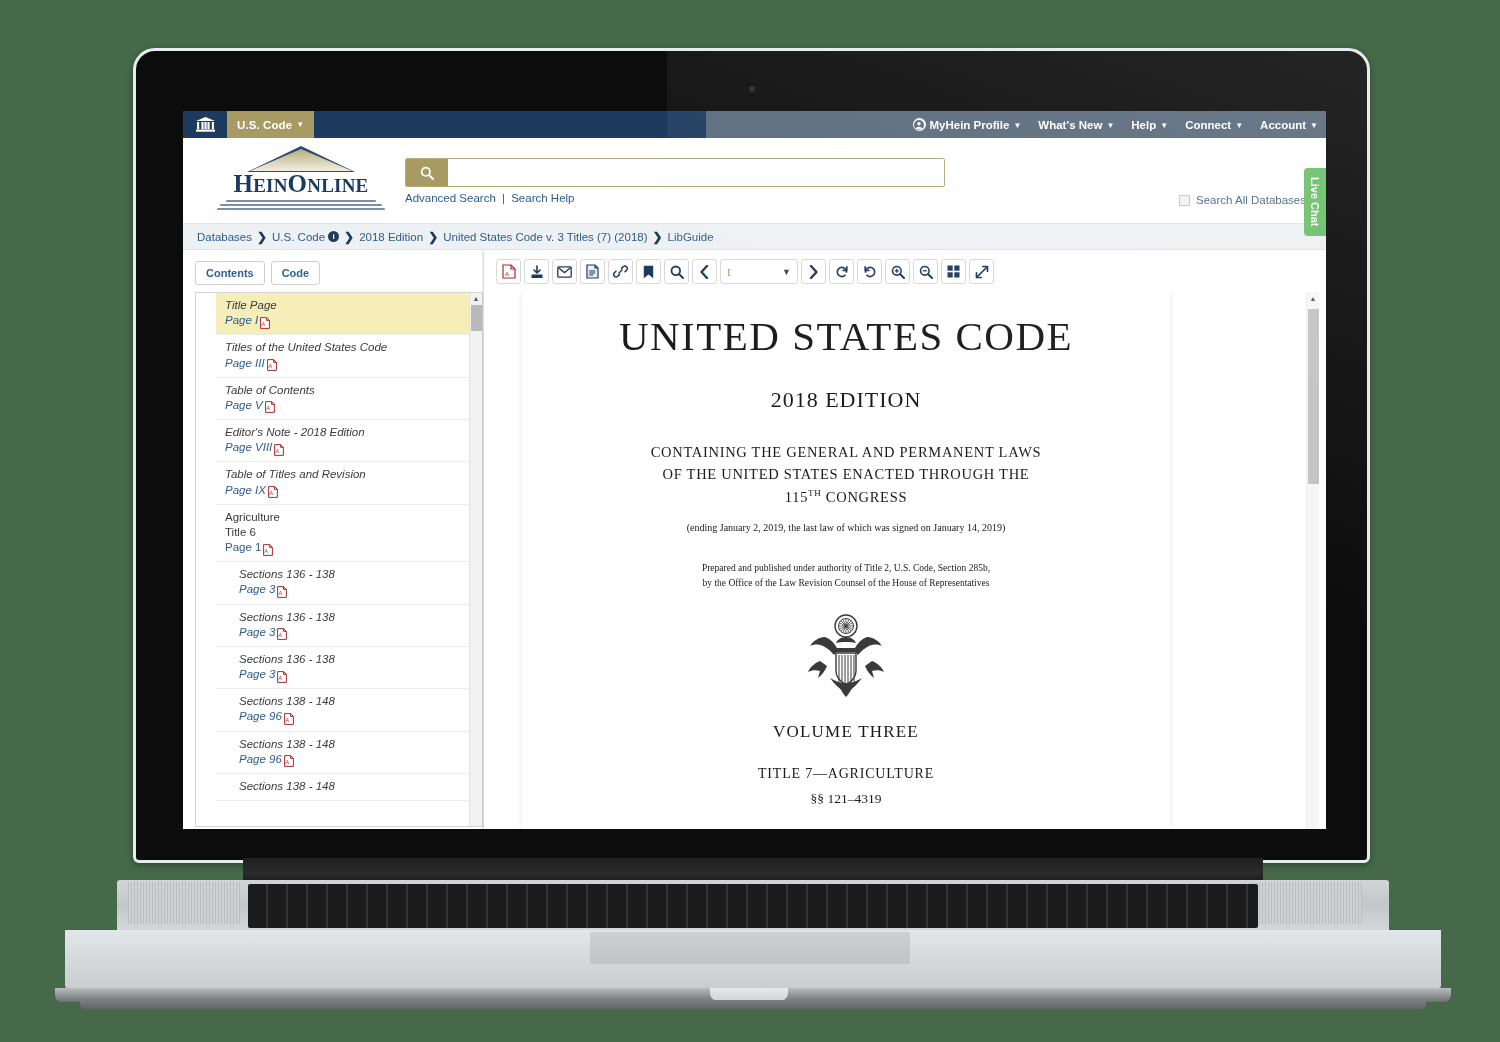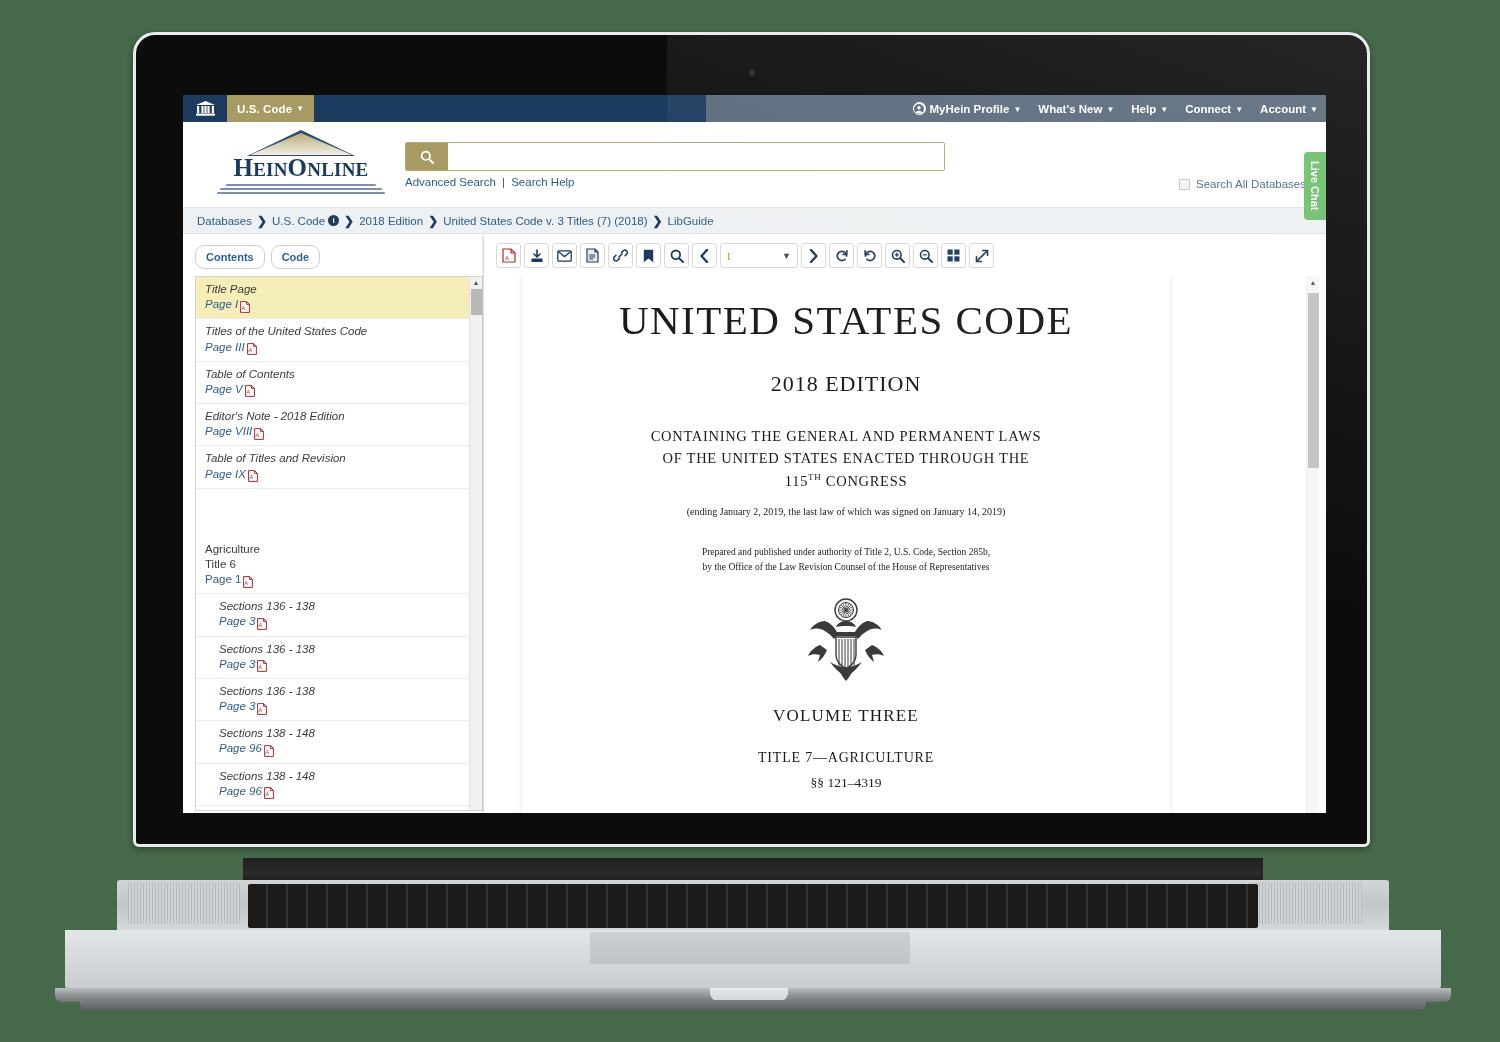--- a/index.html
+++ b/index.html
@@ -8,21 +8,21 @@
     background: #46694a;
     font-family: "Liberation Sans", sans-serif;
     overflow: hidden;
   }
 
   
   #laptop { position: absolute; inset: 0; }
 
   .lid {
     position: absolute;
-    left: 133px; top: 32px;
+    left: 133px; top: 48px;
     width: 1237px; height: 815px;
     background: #0c0c0c;
     border-radius: 22px 22px 6px 6px;
     border: 3px solid #e9ecee;
     box-shadow: 0 2px 6px rgba(0,0,0,.35);
     overflow: hidden;
   }
   .lid-gloss {
     position: absolute; top: 0; right: 0;
     width: 700px; height: 815px;
@@ -208,35 +208,35 @@
     font-size:8px; font-weight:bold; margin-left:3px; position:relative; top:0px;
   }
   .breadcrumb .crumb { white-space:nowrap; display:flex; align-items:center;}
 
   
   .content { position:absolute; top:140px; left:0; right:0; bottom:0; display:flex; }
 
   .sidebar { width:300px; padding:10px 0 0 12px; position:relative; }
   .tabs { display:flex; gap:6px; margin-bottom:7px; }
   .tab {
-    border:1px solid #cfcfcf; border-radius:9px; background:#fff;
+    border:1px solid #cfcfcf; border-radius:3px; background:#fff;
     font-size:11px; font-weight:bold; color:#2d5f92;
     padding:5px 10px; cursor:pointer;
   }
   .toclist {
     border:1px solid #d4d4d4; background:#fff;
-    height:535px; overflow:hidden; position:relative;
+    height:535px; overflow:hidden; position:relative;padding-left:20px;
   }
   .tocitem {
     padding:5px 9px 6px 9px; border-bottom:1px solid #ececec;
     font-size:11.5px; color:#3b3b3b; font-style:italic; line-height:1.32;
     cursor:pointer;
   }
   .tocitem.sel { background:#f6eeb8; }
-  .tocitem.plain { font-style:normal;margin-top:48px; }
+  .tocitem.plain { font-style:normal; }
   .tocitem.indent { padding-left:23px; }
   .tocitem .pg { color:#2f5c8c; display:inline-flex; align-items:center; gap:2px;}
   .pdficon { display:inline-block; width:10px; height:12px; position:relative; top:2px;}
   .tocscroll {
     position:absolute; right:0; top:0; width:13px; height:100%;
     background:#f1f1f1; border-left:1px solid #e2e2e2;
   }
   .tocscroll .up { text-align:center; font-size:7px; color:#555; line-height:12px;}
   .tocscroll .thumb { width:11px; height:26px; background:#b9b9b9; margin:0 auto; }
 

